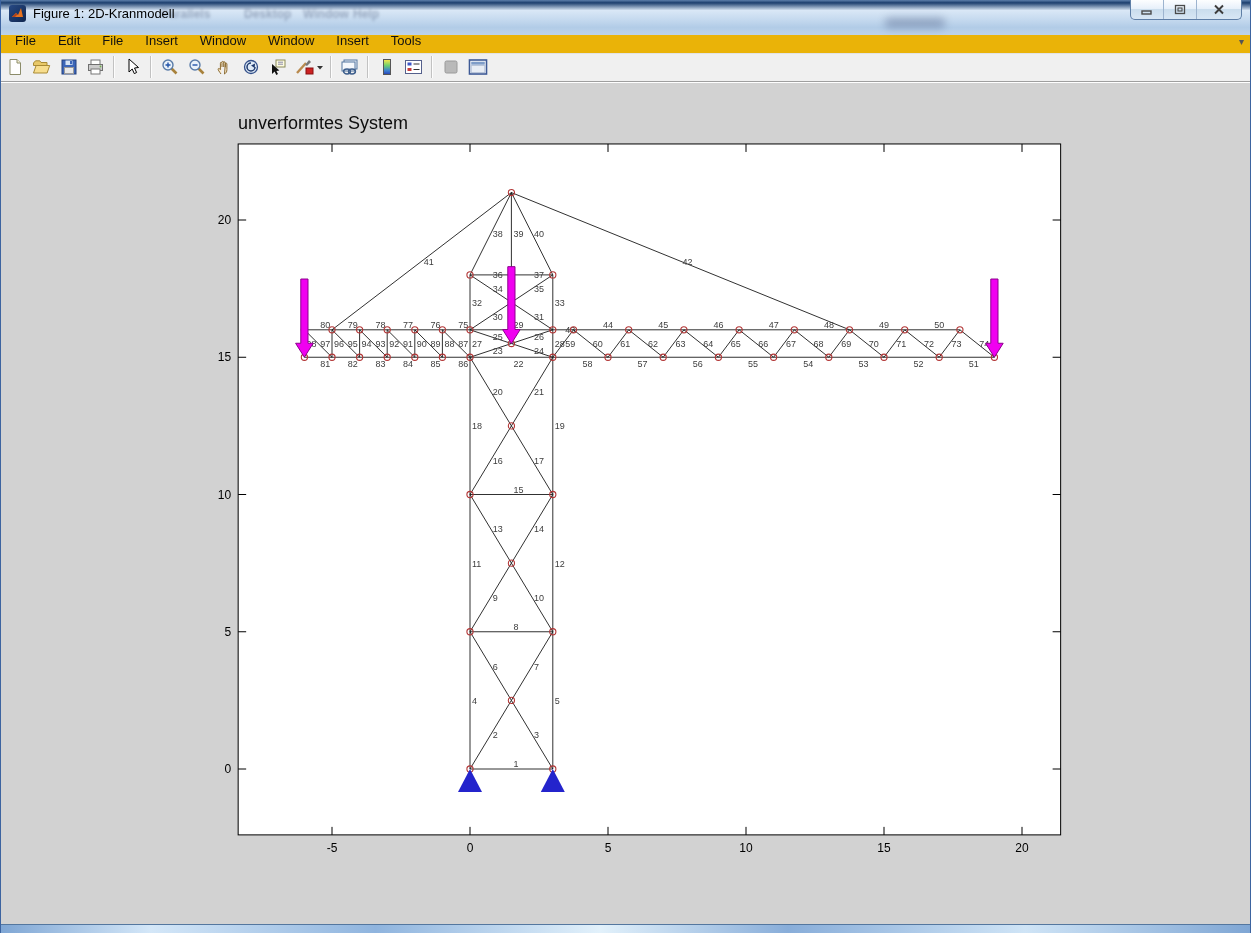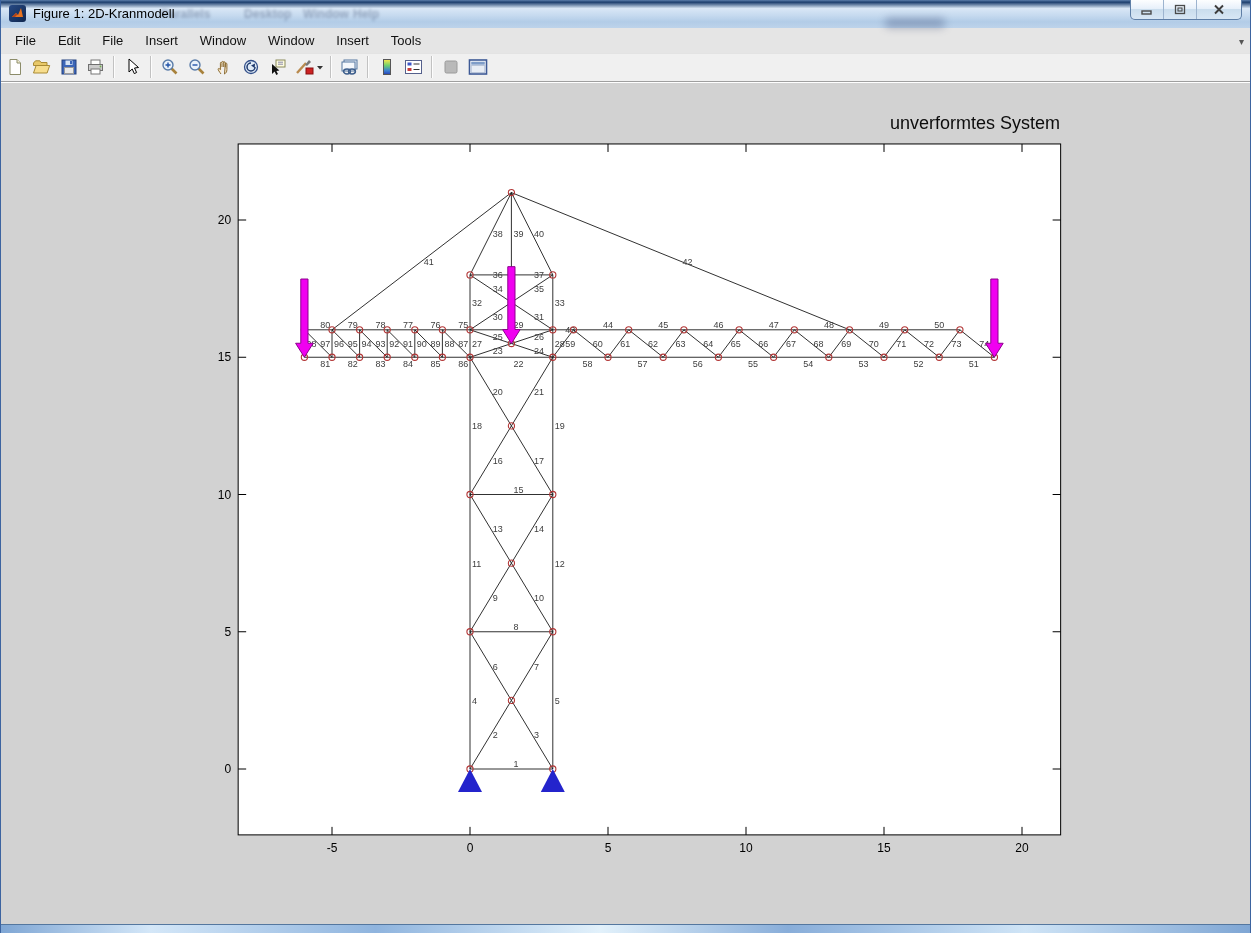--- a/index.html
+++ b/index.html
@@ -5,58 +5,58 @@
   html,body{margin:0;padding:0;}
   body{
     width:1251px;height:933px;position:relative;overflow:hidden;
     font-family:"Liberation Sans", sans-serif;
     background:#d2d2d2;
     border-left:1px solid #3d64a0;border-right:1px solid #3d64a0;
     box-sizing:border-box;
   }
   
   .titlebar{
-    position:absolute;left:0;top:0;width:100%;height:28px;
+    position:absolute;left:0;top:0;width:100%;height:35px;
     background:linear-gradient(180deg,#5d7fab 0%,#1d3f6e 8%,#d9e7f6 30%,#c6daef 55%,#b2cce7 78%,#bdd3ea 100%);
     z-index:30;
   }
   .ghost{position:absolute;color:#1f3056;opacity:.33;filter:blur(1.6px);font-size:12px;font-weight:bold;top:7px;}
   .ghost-blob{position:absolute;background:#32426e;opacity:.35;filter:blur(4px);border-radius:4px;}
   .app-icon{position:absolute;left:8px;top:5px;width:17px;height:17px;border-radius:3px;
     background:linear-gradient(135deg,#274a85,#10264e);}
   .app-icon svg{position:absolute;left:1px;top:1px;}
   .title-text{position:absolute;left:32px;top:6px;font-size:13px;color:#000;}
   .win-controls{
     position:absolute;right:8px;top:0;height:19px;display:flex;
     border:1px solid #5e7ea6;border-top:none;border-radius:0 0 5px 5px;overflow:hidden;
     background:linear-gradient(180deg,#fdfeff 0%,#e7f0fa 45%,#cadded 50%,#d8e7f5 100%);
     z-index:31;
   }
   .win-btn{width:32px;height:19px;display:flex;align-items:center;justify-content:center;border-right:1px solid #9db4cf;}
   .win-btn:last-child{border-right:none;width:44px;}
   
   .menubar{
-    position:absolute;left:0;top:28px;width:100%;height:25px;background:#e5e5e5;
+    position:absolute;left:0;top:28px;width:100%;height:25px;background:#eab308;
     display:flex;align-items:center;z-index:29;font-size:13px;color:#111;
     border-bottom:1px solid #e3e3e3;
   }
   .menu-item{padding:3px 10px;margin-left:2px;}
   .menu-item:first-child{margin-left:4px;}
   .menubar-chevron{position:absolute;right:6px;top:8px;font-size:10px;color:#555;}
   
   .toolbar{
     position:absolute;left:0;top:53px;width:100%;height:28px;background:#f0f0f0;
     display:flex;align-items:center;z-index:28;
     border-bottom:1px solid #9f9f9f;box-shadow:0 1px 0 #ffffff;
   }
   .tb-icon{width:25px;height:24px;display:flex;align-items:center;justify-content:center;margin:0 1px;}
   .tb-sep{width:1px;height:22px;background:#c2c2c2;border-right:1px solid #fdfdfd;margin:0 4px;}
   
   .canvas{position:absolute;left:0;top:82px;width:100%;height:843px;background:#d2d2d2;}
-  .plot-title{position:absolute;left:237px;top:113px;width:822px;text-align:right;
+  .plot-title{position:absolute;left:237px;top:113px;width:822px;text-align:left;
     font-size:18px;color:#0d0d0d;z-index:5;}
   #plot-svg{position:absolute;left:0;top:0;z-index:4;}
   .bottomstrip{
     position:absolute;left:0;bottom:0;width:100%;height:8px;z-index:32;
     background:linear-gradient(90deg,#7fa6d4 0%,#d4e7f8 12%,#8fb4de 30%,#e2f1fb 48%,#88add9 63%,#cfe4f6 82%,#7fa6d4 100%);
     border-top:1px solid #54779f;
   }
 </style>
 </head>
 <body>

